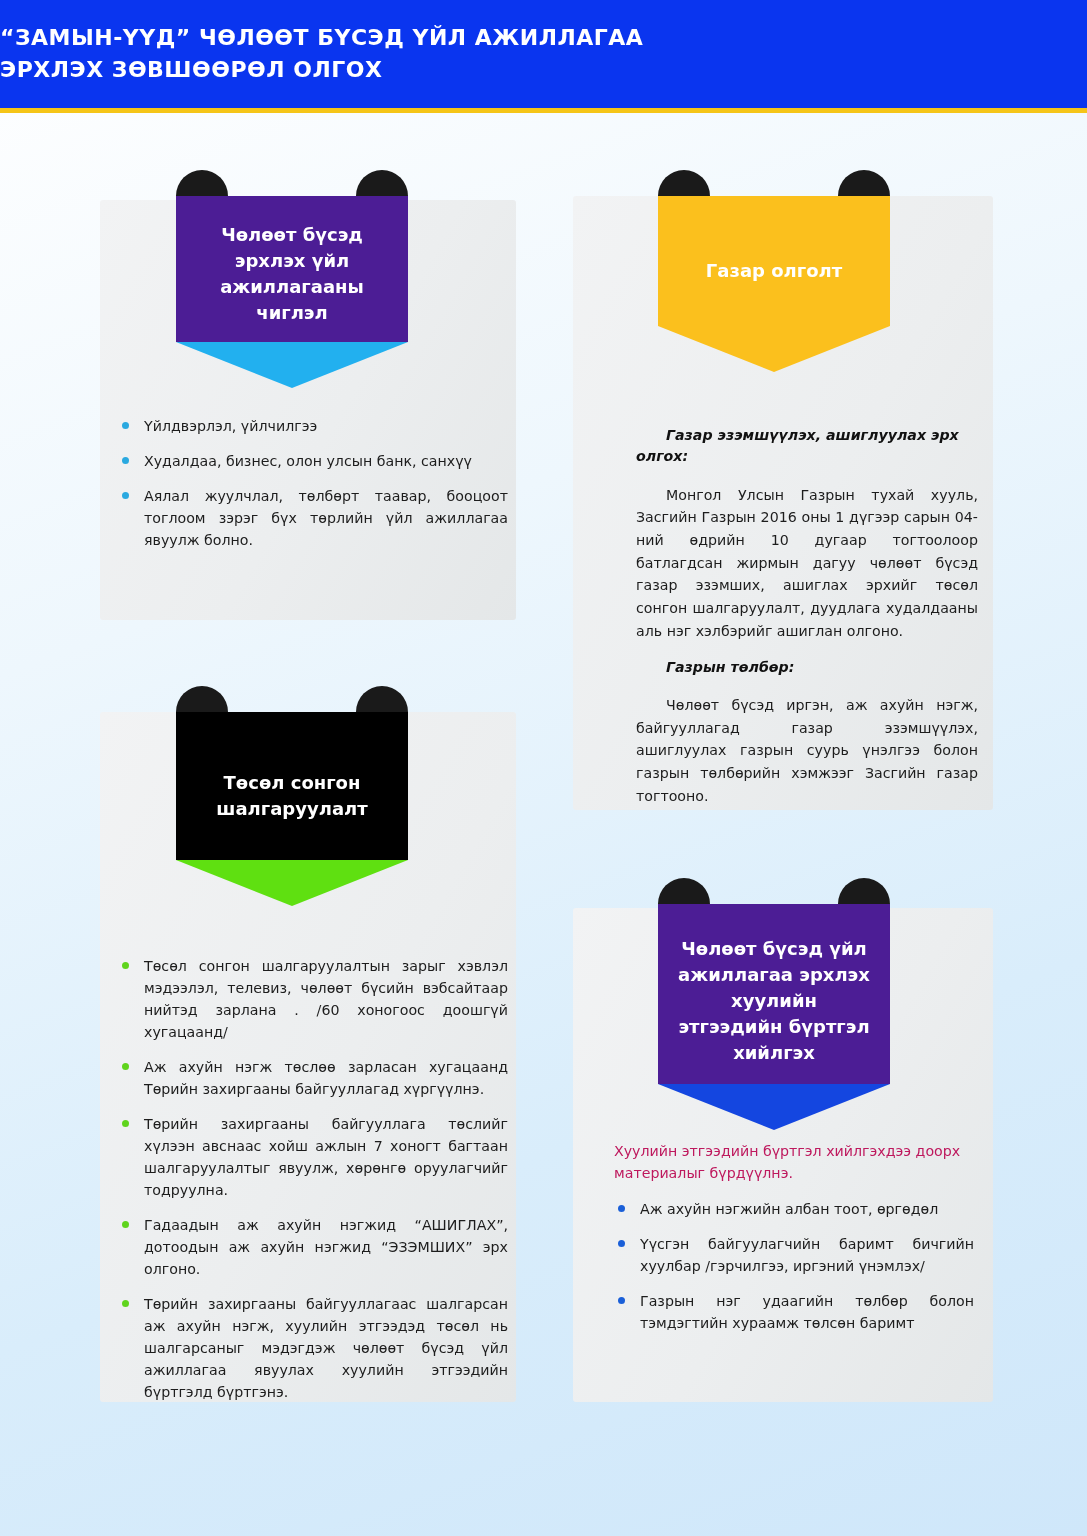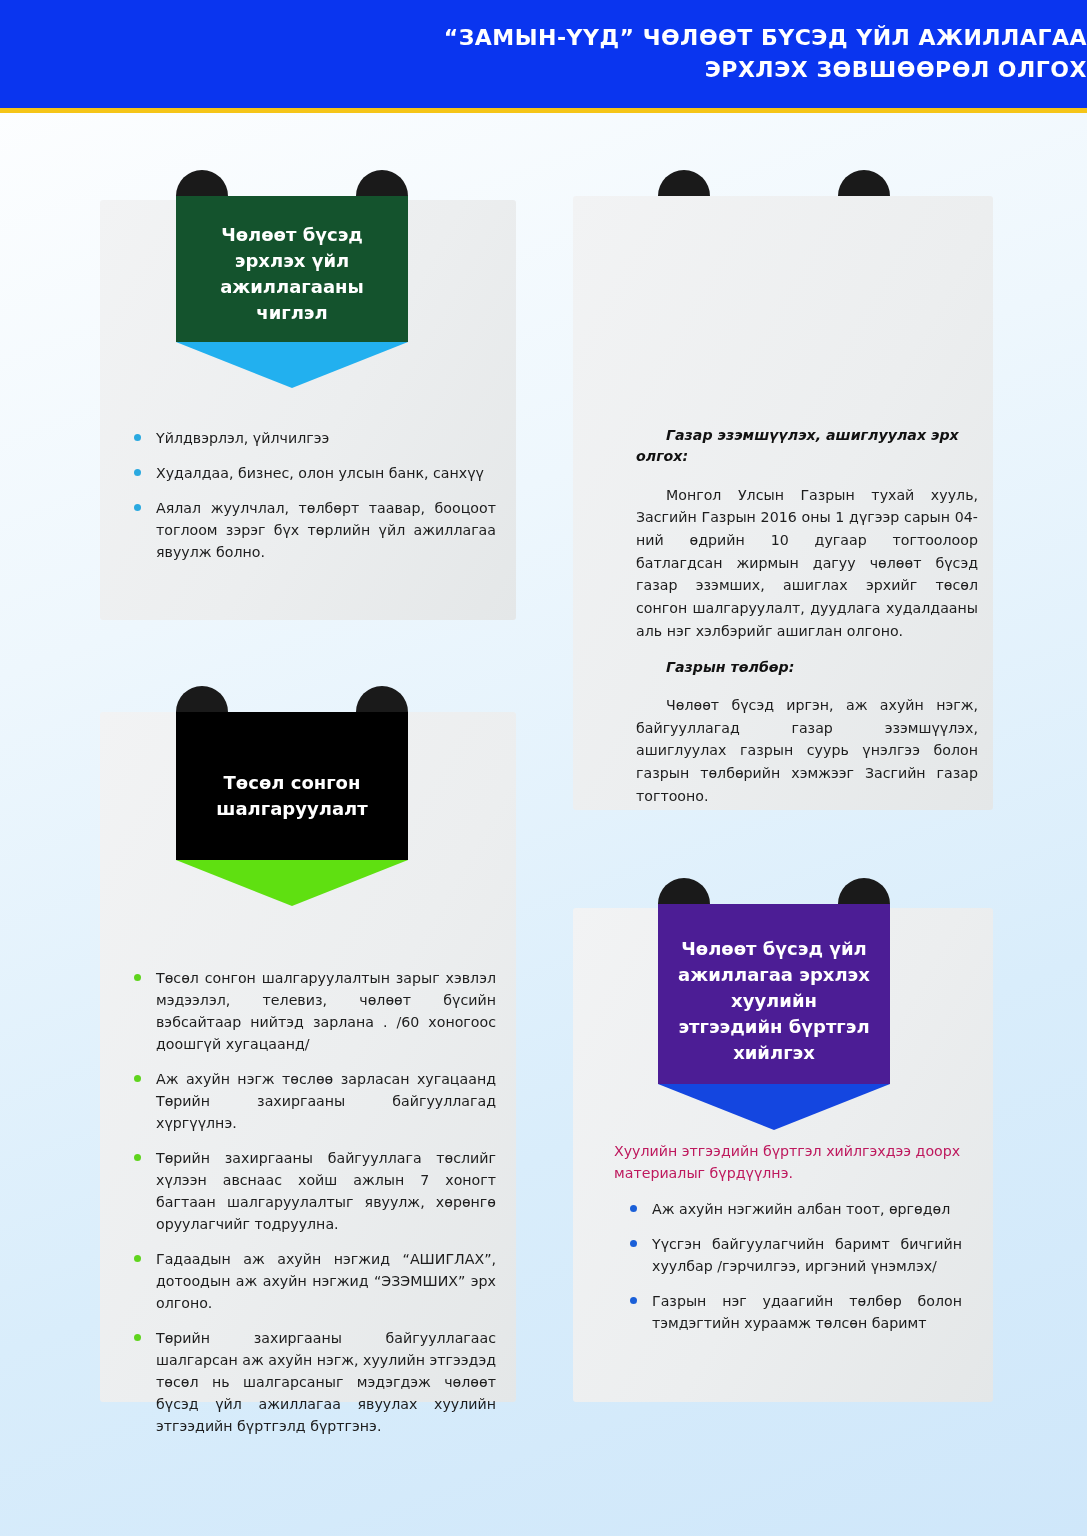--- a/index.html
+++ b/index.html
@@ -16,21 +16,21 @@
   
   .header {
     position: absolute;
     left: 0; top: 0;
     width: 1087px;
     height: 113px;
     background: #0a35ef;
     border-bottom: 5px solid #f5c518;
     display: flex;
     flex-direction: column;
-    align-items: flex-end;
+    align-items: flex-start;
     justify-content: center;
   }
   .header-line {
     color: #ffffff;
     font-size: 22px;
     font-weight: bold;
     letter-spacing: 0.5px;
     line-height: 1.45;
     text-align: center;
   }
@@ -75,21 +75,21 @@
     left: 0;
     top: 100%;
     width: 0; height: 0;
     border-left: 116px solid transparent;
     border-right: 116px solid transparent;
   }
 
   
   ul.bullets {
     list-style: none;
-    margin: 12px;
+    margin: 0;
     padding: 0;
   }
   ul.bullets li {
     position: relative;
     padding-left: 26px;
     margin-bottom: 13px;
     font-size: 14.2px;
     line-height: 1.55;
     color: #1d1d1d;
     text-align: justify;
@@ -140,40 +140,44 @@
   <div class="header-line">ЭРХЛЭХ ЗӨВШӨӨРӨЛ ОЛГОХ</div>
 </div>
 
 <div class="card" style="left:100px; top:200px; width:416px; height:420px;"></div>
 
 <div class="ribbon-wrap" style="left:176px; top:170px;">
   <div class="ribbon-tabs">
     <div class="ribbon-tab left"></div>
     <div class="ribbon-tab right"></div>
   </div>
-  <div class="ribbon-body" style="background:#14532d;text-align:center;">
+  <div class="ribbon-body" style="background:#4c1d95;text-align:center;">
     <span>Чөлөөт бүсэд эрхлэх үйл ажиллагааны чиглэл</span>
     <div class="ribbon-point" style="border-top:46px solid #22b0ef;"></div>
   </div>
 </div>
 
 <div style="position:absolute; left:118px; top:415px; width:390px;">
   <ul class="bullets bul-blue">
     <li>Үйлдвэрлэл, үйлчилгээ</li>
     <li>Худалдаа, бизнес, олон улсын банк, санхүү</li>
     <li>Аялал жуулчлал, төлбөрт таавар, бооцоот тоглоом зэрэг бүх төрлийн үйл ажиллагаа явуулж болно.</li>
   </ul>
 </div>
 
 <div class="card" style="left:573px; top:196px; width:420px; height:614px;"></div>
 
 <div class="ribbon-wrap" style="left:658px; top:170px;">
   <div class="ribbon-tabs">
     <div class="ribbon-tab left"></div>
     <div class="ribbon-tab right"></div>
+  </div>
+  <div class="ribbon-body" style="background:#fbc01d; padding-top:62px; padding-bottom:42px;">
+    <span>Газар олголт</span>
+    <div class="ribbon-point" style="border-top:46px solid #fbc01d;"></div>
   </div>
 </div>
 
 <div style="position:absolute; left:636px; top:425px; width:342px;">
   <div class="subhead">Газар эзэмшүүлэх, ашиглуулах эрх олгох:</div>
   <p class="para indent">Монгол Улсын Газрын тухай хууль, Засгийн Газрын 2016 оны 1 дүгээр сарын 04-ний өдрийн 10 дугаар тогтоолоор батлагдсан жирмын дагуу чөлөөт бүсэд газар эзэмших, ашиглах эрхийг төсөл сонгон шалгаруулалт, дуудлага худалдааны аль нэг хэлбэрийг ашиглан олгоно.</p>
   <div class="subhead tight">Газрын төлбөр:</div>
   <p class="para indent">Чөлөөт бүсэд иргэн, аж ахуйн нэгж, байгууллагад газар эзэмшүүлэх, ашиглуулах газрын суурь үнэлгээ болон газрын төлбөрийн хэмжээг Засгийн газар тогтооно.</p>
 </div>
 

